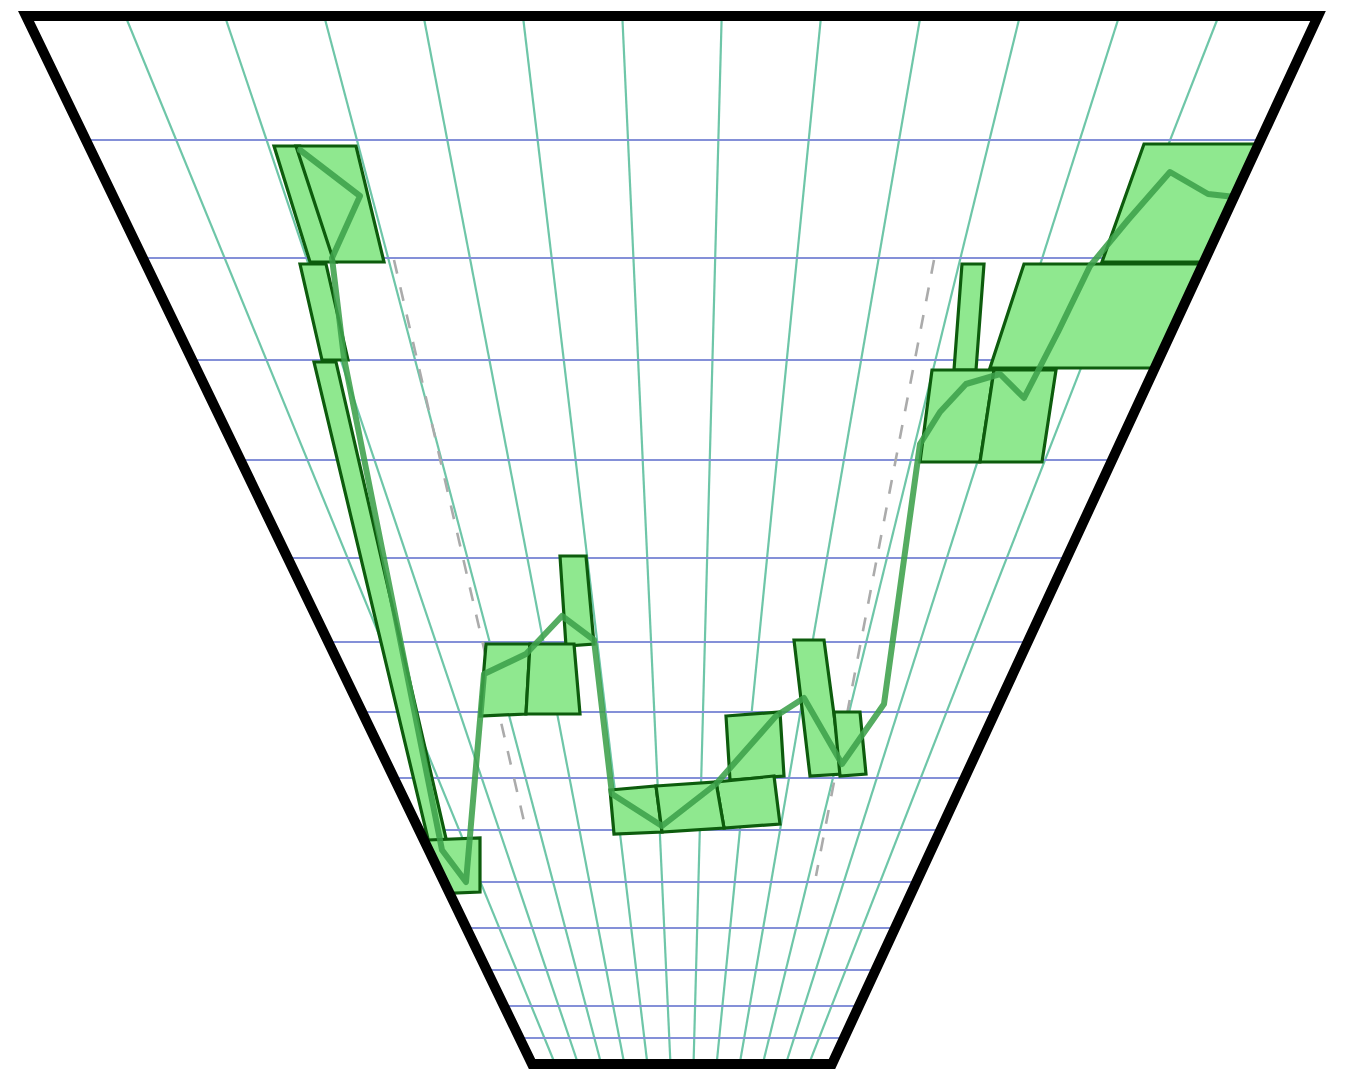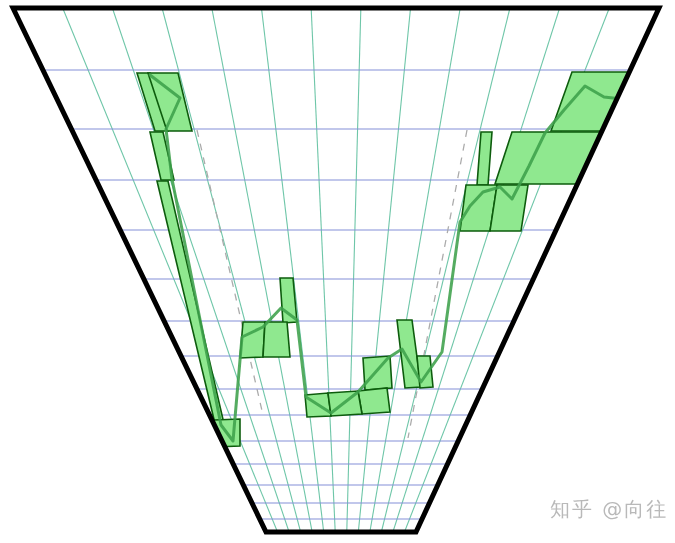--- a/index.html
+++ b/index.html
@@ -71,14 +71,13 @@
         <polygon points="328,393 358,391 362,414 331,416" fill="#8fe88f" stroke="#0d5c0d" stroke-width="1.6" stroke-linejoin="miter"></polygon>
         <polygon points="572,72 648,72 630,131 551,131" fill="#8fe88f" stroke="#0d5c0d" stroke-width="1.6" stroke-linejoin="miter"></polygon>
         <polygon points="512,132 610,132 592,184 495,184" fill="#8fe88f" stroke="#0d5c0d" stroke-width="1.6" stroke-linejoin="miter"></polygon>
         <polygon points="481,132 492,132 488,185 477,185" fill="#8fe88f" stroke="#0d5c0d" stroke-width="1.6" stroke-linejoin="miter"></polygon>
         <polygon points="466,185 497,185 490,231 460,231" fill="#8fe88f" stroke="#0d5c0d" stroke-width="1.6" stroke-linejoin="miter"></polygon>
         <polygon points="497,185 528,185 521,231 490,231" fill="#8fe88f" stroke="#0d5c0d" stroke-width="1.6" stroke-linejoin="miter"></polygon>
         <polyline points="150,75 180,98 166,129 172,179 221,425 233,441 242,337 263,327 281,308 297,320 306,397 331,413 358,392 388,358 402,349 421,382 442,352 460,222 470,206 483,192 500,187 512,199 529,166 545,133 564,110 585,86 604,97 640,101" fill="none" stroke="#3da04b" stroke-width="3" opacity="0.88" stroke-linejoin="round" stroke-linecap="round"></polyline>
       </g>
       <polygon points="13,8 659,8 416,532 266,532" fill="none" stroke="#000000" stroke-width="5" stroke-linejoin="miter"></polygon>
     </svg>
-  <div class="watermark" style="color: rgb(185, 185, 185);">知乎 @向往</div>
 </div>
 
 </body></html>

